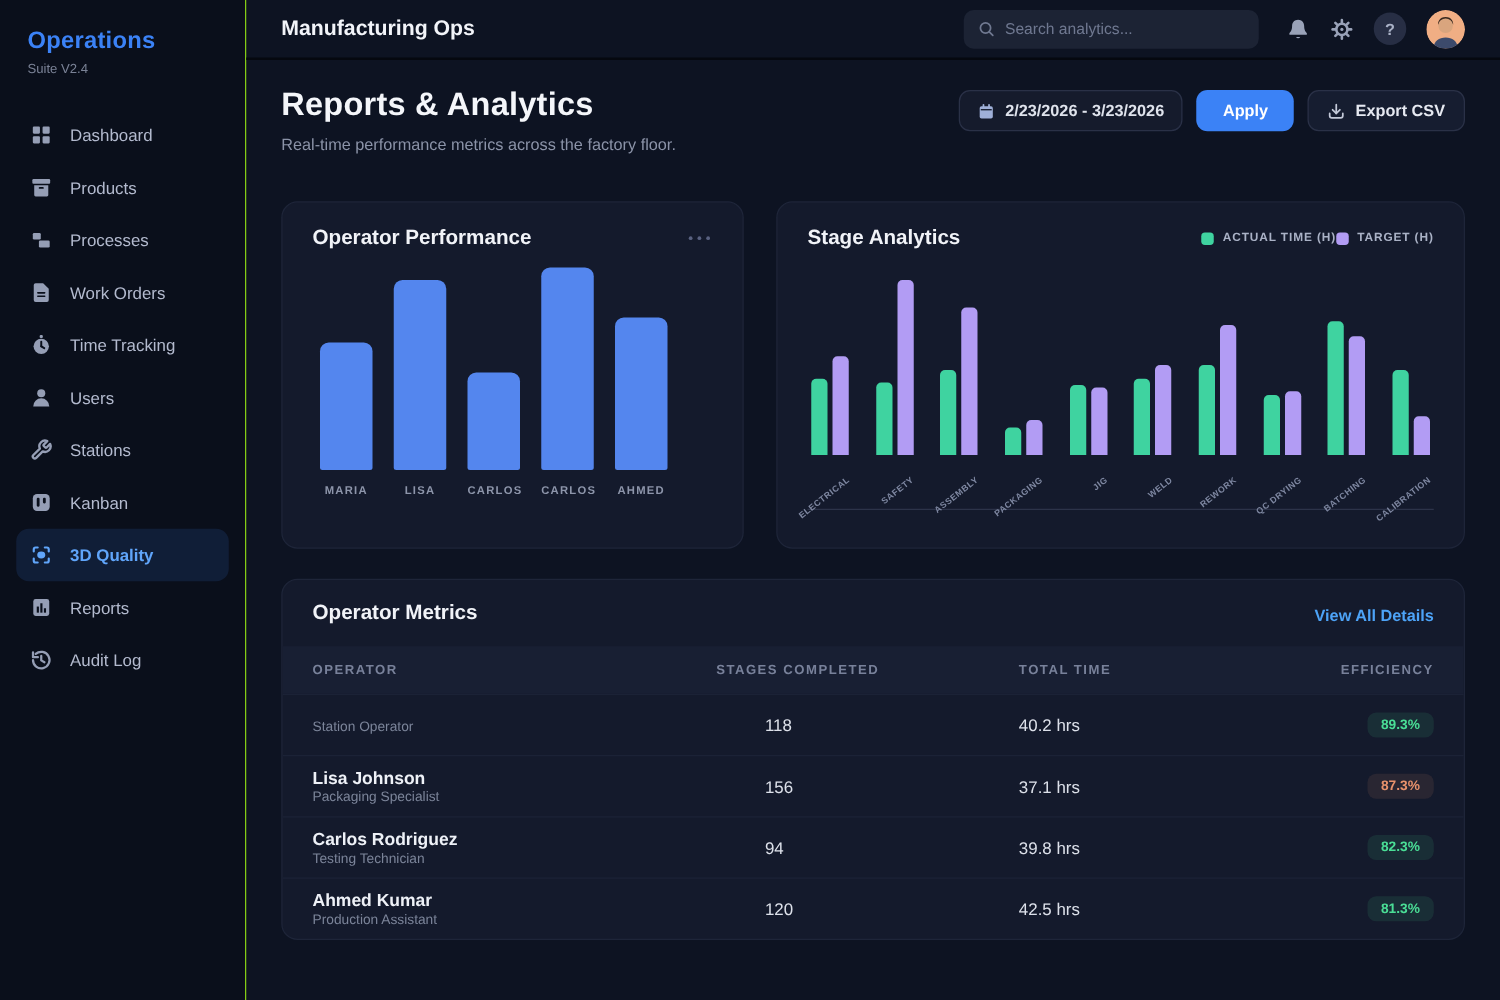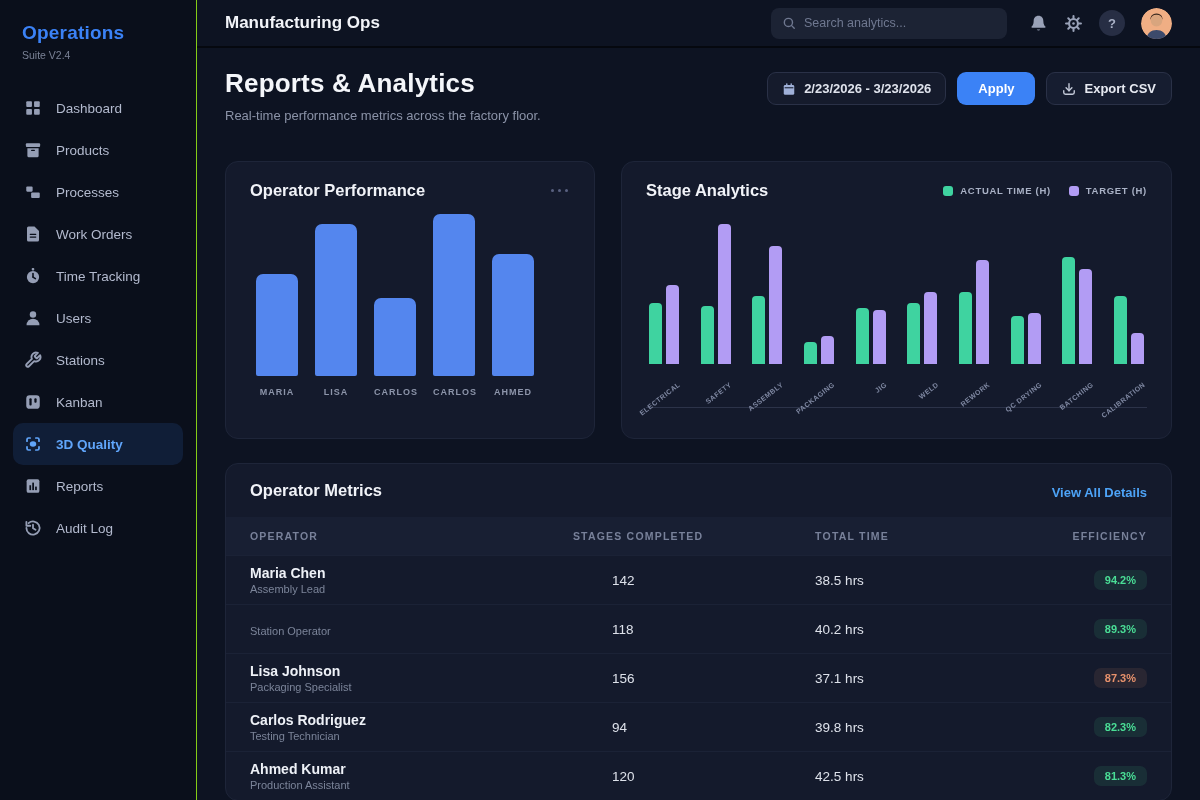--- a/index.html
+++ b/index.html
@@ -67,21 +67,21 @@
 
   
   .op-chart { margin-top:14px; }
   .op-bars { height:162px; display:flex; align-items:flex-end; gap:17px; padding-left:6px; }
   .op-bar { width:42px; border-radius:7px 7px 2px 2px; background:#5486ee; }
   .op-labels { display:flex; gap:17px; padding-left:6px; margin-top:11px; }
   .op-labels span { width:42px; text-align:center; font-size:9px; letter-spacing:1px;
     color:#8d95aa; font-weight:600; }
 
   
-  .legend { margin-left:auto; display:flex; gap:18px; align-items:center; }
+  .legend { margin-left:auto; display:flex; align-items:center; }
   .legend-item { display:flex; align-items:center; gap:7px; }
   .legend-swatch { width:10px; height:10px; border-radius:3px; }
   .legend-label { font-size:9.5px; font-weight:700; letter-spacing:.7px; color:#aab2c6; }
   .stage-chart { margin-top:12px; }
   .stage-bars { height:152px; display:flex; justify-content:space-between; align-items:flex-end; padding:0 3px; }
   .stage-group { display:flex; gap:4px; align-items:flex-end; }
   .stage-bar { width:13px; border-radius:4px 4px 0 0; }
   .stage-labels { display:flex; justify-content:space-between; padding:0 3px; height:44px;
     border-bottom:1px solid #2c3349; }
   .stage-label-cell { width:30px; position:relative; }
@@ -436,31 +436,20 @@
         </div>
         <div class="tgrid thead">
             <span>Operator</span>
             <span>Stages Completed</span>
             <span>Total Time</span>
             <span>Efficiency</span>
           </div>
         <div id="table-body">
             <div class="tgrid trow">
               <div class="cell-name">
-                <div class="op-name">Maria Chen</div>
-                <div class="op-role">Assembly Lead</div>
-              </div>
-              <div class="cell-val cell-stages">142</div>
-              <div class="cell-val">38.5 hrs</div>
-              <div class="cell-eff">
-                <span class="badge green">94.2%</span>
-              </div>
-            </div>
-            <div class="tgrid trow">
-              <div class="cell-name">
                 <div class="op-role">Station Operator</div>
               </div>
               <div class="cell-val cell-stages">118</div>
               <div class="cell-val">40.2 hrs</div>
               <div class="cell-eff">
                 <span class="badge green">89.3%</span>
               </div>
             </div>
             <div class="tgrid trow">
               <div class="cell-name">

